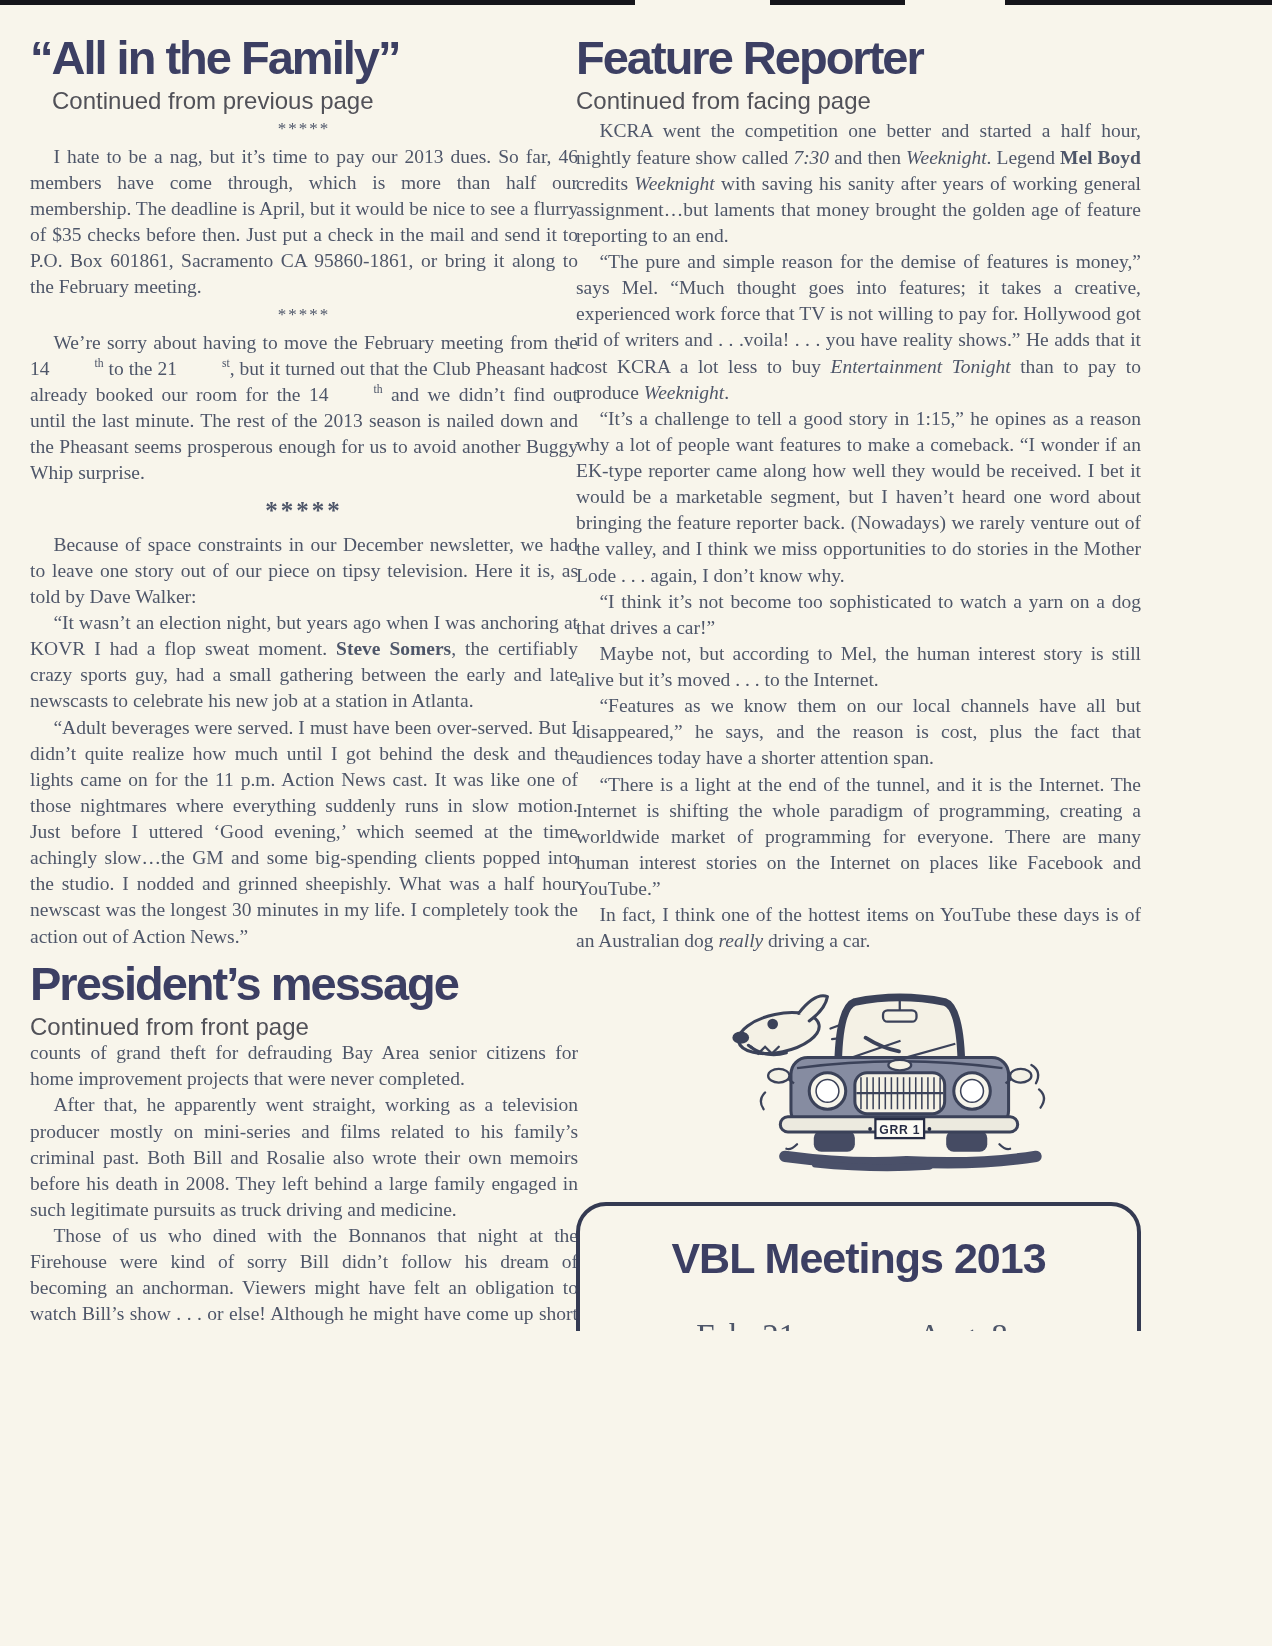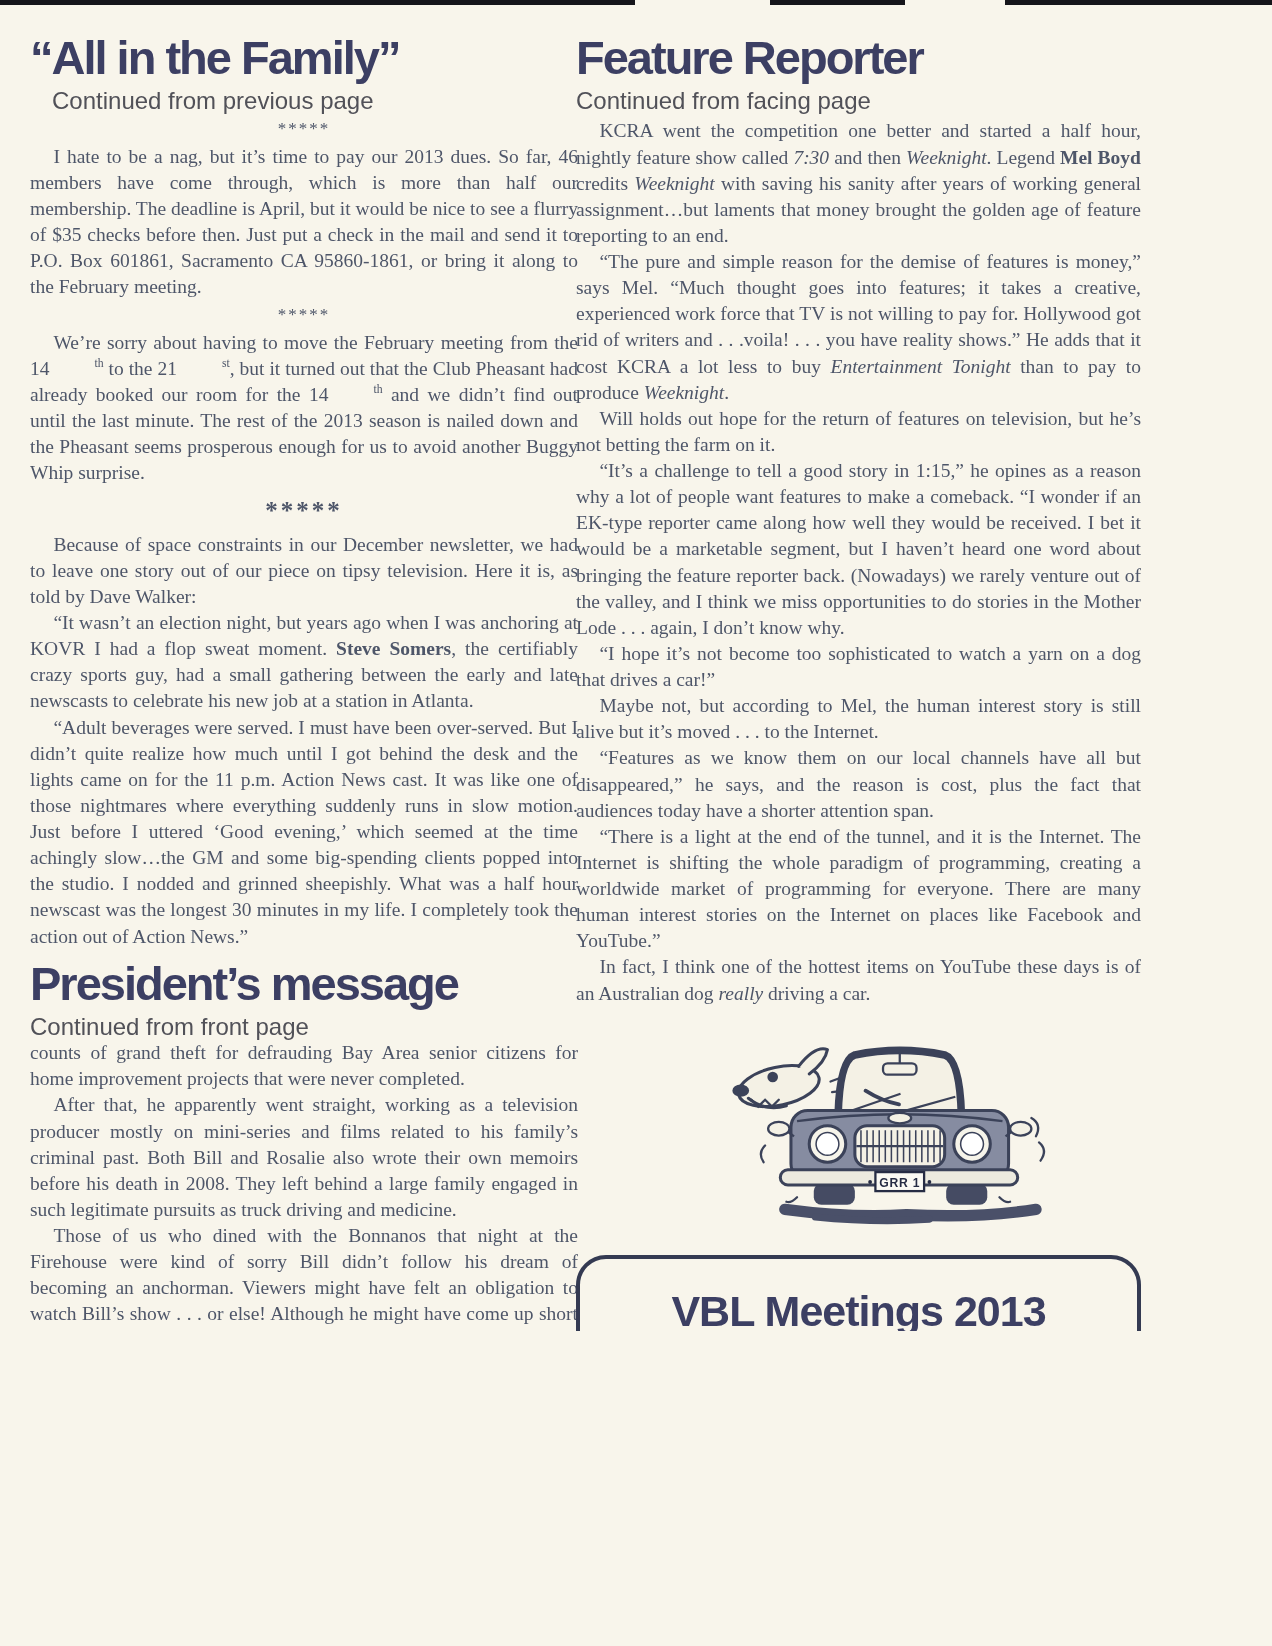--- a/index.html
+++ b/index.html
@@ -95,23 +95,22 @@
     </div>
   </div>
 
   <div class="col col-right">
 
     <section>
       <h1 class="h1">Feature Reporter</h1>
       <div class="subhead">Continued from facing page</div>
       <p class="bp ind" style="margin-top:4px;"><span>KCRA went the competition one better and started a half hour, nightly feature show called </span><span style="font-style: italic;">7:30</span><span> and then </span><span style="font-style: italic;">Weeknight</span><span>.  Legend </span><span style="font-weight: 700;">Mel Boyd</span><span> credits </span><span style="font-style: italic;">Weeknight</span><span> with saving his sanity after years of working general assignment…but laments that money brought the golden age of feature reporting to an end.</span></p>
       <p class="bp ind"><span>“The pure and simple reason for the demise of features is money,” says Mel. “Much thought goes into features; it takes a creative, experienced work force that TV is not willing to pay for. Hollywood got rid of writers and . . .voila! . . . you have reality shows.”  He adds that it cost KCRA a lot less to buy </span><span style="font-style: italic;">Entertainment Tonight</span><span> than to pay to produce </span><span style="font-style: italic;">Weeknight</span><span>.</span></p>
-      <p class="bp ind"><span>Will holds out hope for the return of features on television, but he’s not betting the farm on it.</span></p>
       <p class="bp ind"><span>“It’s a challenge to tell a good story in 1:15,” he opines as a reason why a lot of people want features to make a comeback. “I wonder if an EK-type reporter came along how well they would be received. I bet it would be a marketable segment, but I haven’t heard one word about bringing the feature reporter back. (Nowadays) we rarely venture out of the valley, and I think we miss opportunities to do stories in the Mother Lode . . . again, I don’t know why.</span></p>
-      <p class="bp ind"><span>“I hope it’s not become too sophisticated to watch a yarn on a dog that drives a car!”</span></p>
+      <p class="bp ind"><span>“I think it’s not become too sophisticated to watch a yarn on a dog that drives a car!”</span></p>
       <p class="bp ind"><span>Maybe not, but according to Mel, the human interest story is still alive but it’s moved . . . to the Internet.</span></p>
       <p class="bp ind"><span>“Features as we know them on our local channels have all but disappeared,” he says, and the reason is cost, plus the fact that audiences today have a shorter attention span.</span></p>
       <p class="bp ind"><span>“There is a light at the end of the tunnel, and it is the Internet. The Internet is shifting the whole paradigm of programming, creating a worldwide market of programming  for everyone. There are many human interest stories on the Internet on places like Facebook and YouTube.”</span></p>
       <p class="bp ind"><span>In fact, I think one of the hottest items on YouTube these days is of an Australian dog </span><span style="font-style: italic;">really</span><span> driving a car.</span></p>
     </section>
 
     <div class="cartoon-wrap">
       <svg width="350" height="220" viewBox="0 0 460 250">
 
         <path d="M80 228 q90 12 160 7 q95 5 170 -7" fill="none" stroke="#4a5069" stroke-width="15" stroke-linecap="round"></path>

